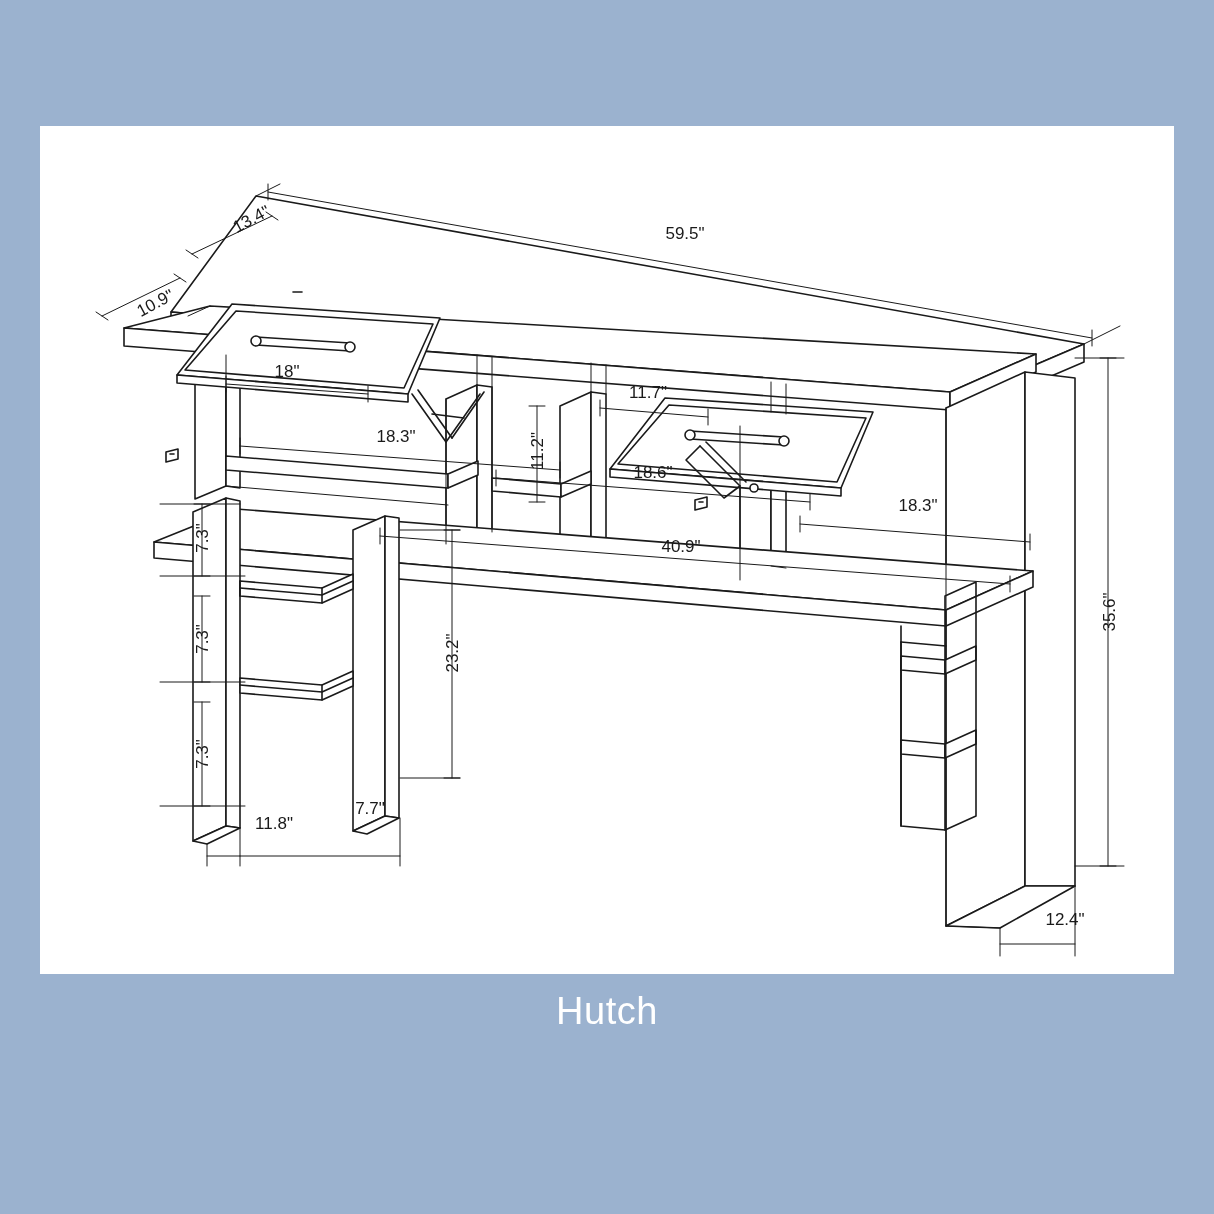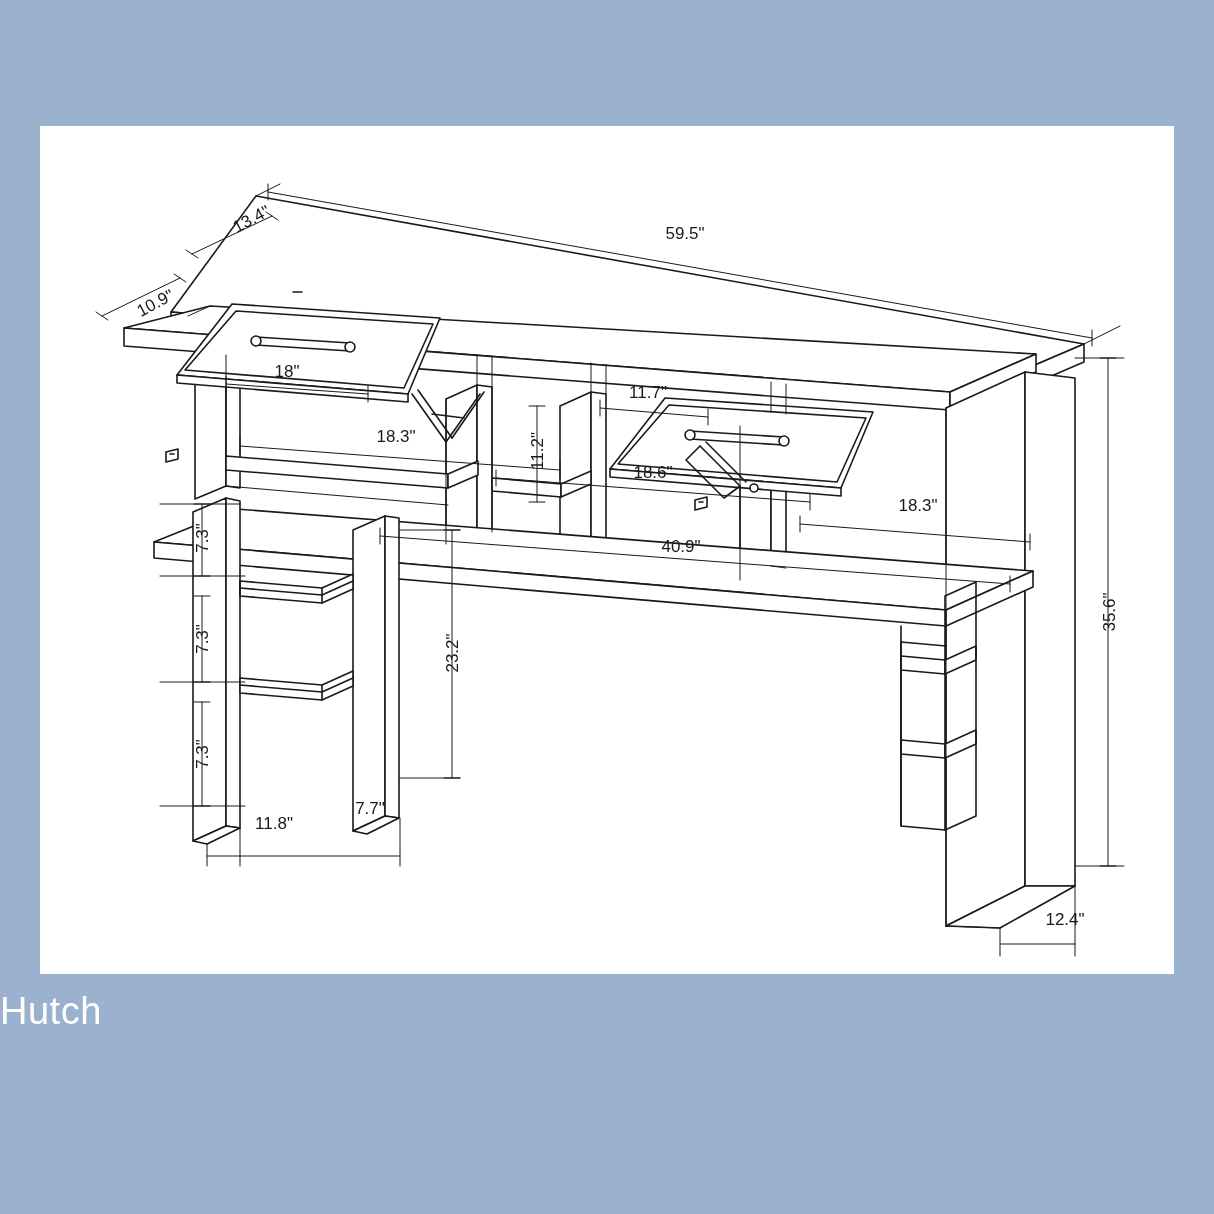--- a/index.html
+++ b/index.html
@@ -34,21 +34,21 @@
     top: 126px;
     width: 1134px;
     height: 848px;
     background: #ffffff;
   }
   .caption {
     position: absolute;
     left: 0;
     top: 990px;
     width: 1214px;
-    text-align: left;
+    text-align: center;
     font-size: 38px;
     color: #ffffff;
     font-family: "Liberation Sans", sans-serif;
     letter-spacing: 0.5px;
   }
   .drawing {
     position: absolute;
     left: 40px;
     top: 126px;
     width: 1134px;

